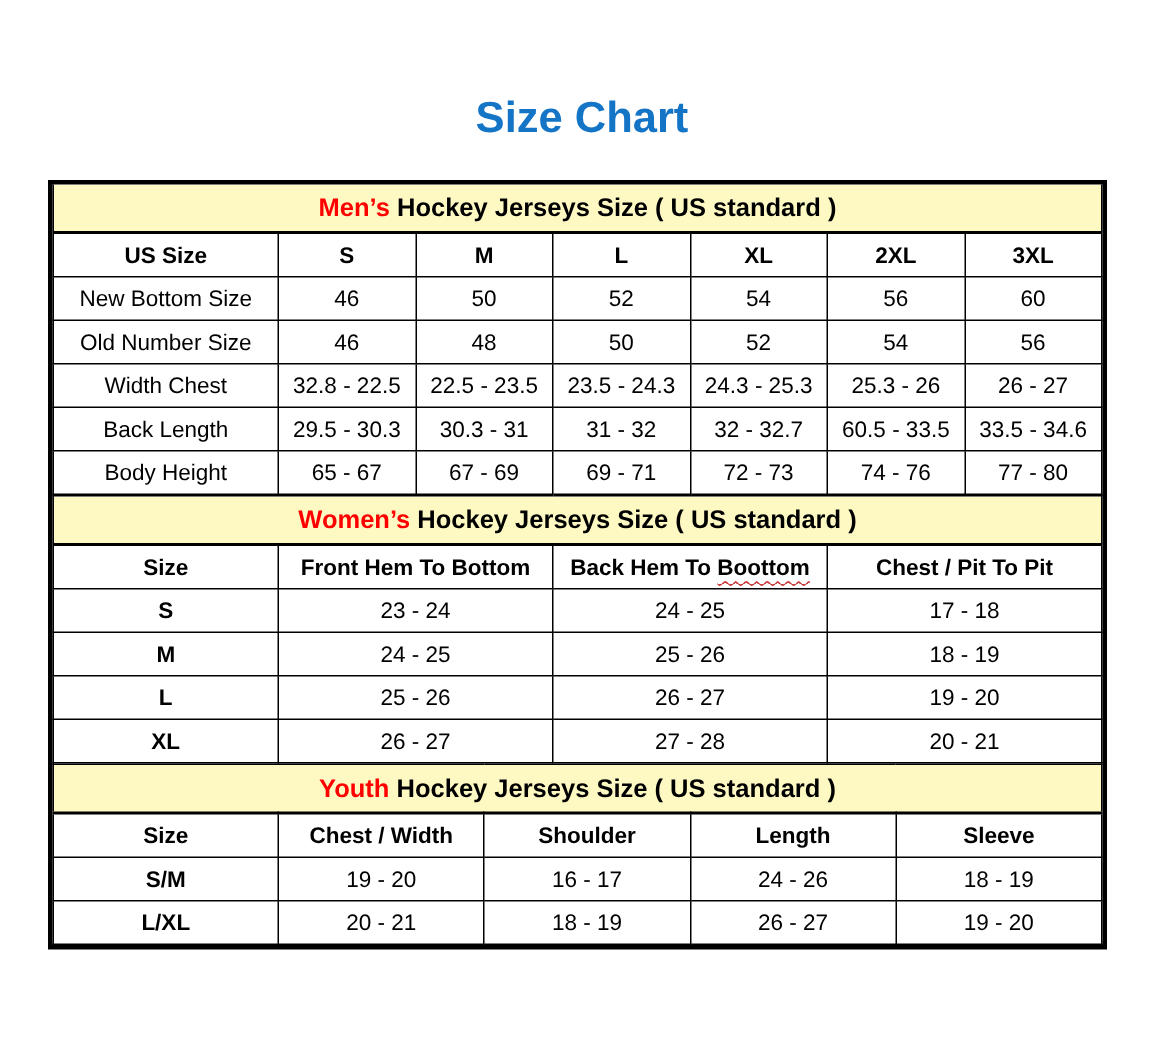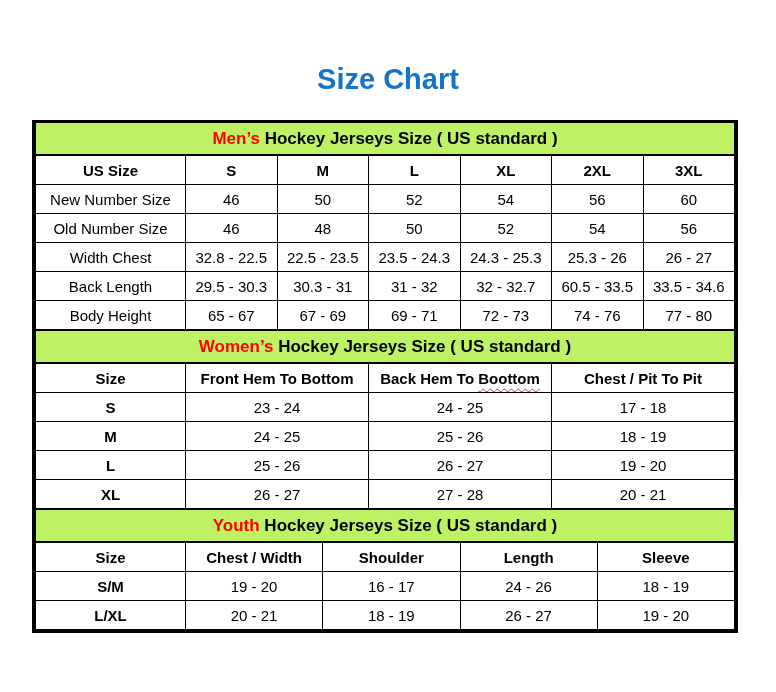--- a/index.html
+++ b/index.html
@@ -36,21 +36,21 @@
     text-align: center;
     vertical-align: middle;
     font-size: 15px;
     padding: 0 2px;
     height: 28px;
     white-space: nowrap;
     overflow: hidden;
   }
   col.c-label { width: 150px; }
   tr.section-row td {
-    background: #bef264;
+    background: #fef9c3;
     font-weight: bold;
     font-size: 17px;
     height: 31px;
     border-bottom: 2px solid #000000;
   }
   table.first tr.section-row td { border-top: 0; }
   tr.colhead-row td { font-weight: bold; margin-top: 24px; }
   td.row-label { font-weight: normal; }
   table.womens td.row-label,
   table.youth td.row-label { font-weight: bold; }
@@ -87,21 +87,21 @@
     <tr class="colhead-row">
       <td>US Size</td>
       <td>S</td>
       <td>M</td>
       <td>L</td>
       <td>XL</td>
       <td>2XL</td>
       <td>3XL</td>
     </tr>
     <tr>
-      <td class="row-label">New Number Size</td>
+      <td class="row-label">New Bottom Size</td>
       <td>46</td>
       <td>50</td>
       <td>52</td>
       <td>54</td>
       <td>56</td>
       <td>60</td>
     </tr>
     <tr>
       <td class="row-label">Old Number Size</td>
       <td>46</td>

